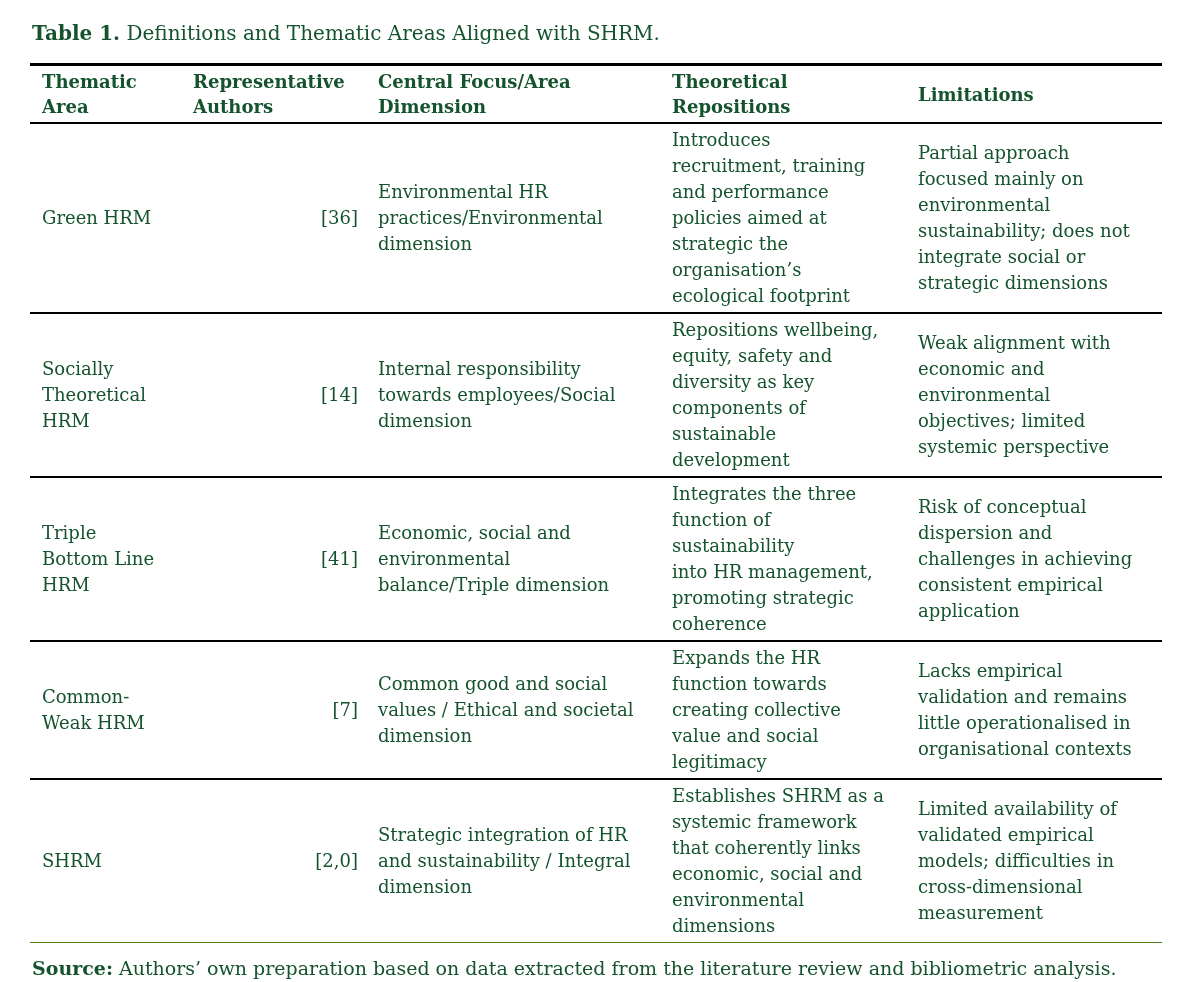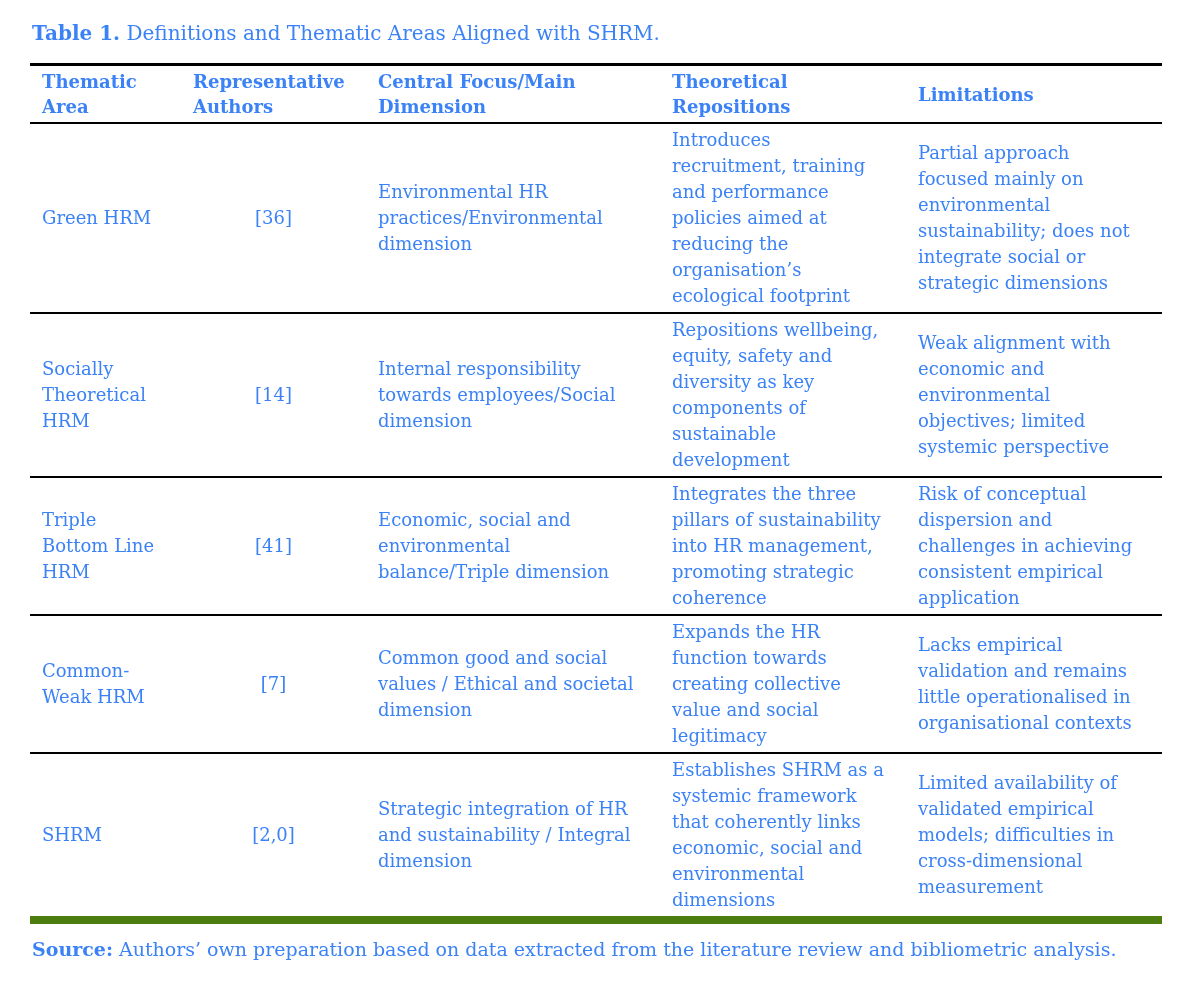--- a/index.html
+++ b/index.html
@@ -5,36 +5,36 @@
   html, body {
     margin: 0;
     padding: 0;
     background: #ffffff;
   }
   .page {
     position: relative;
     width: 1132px;
     margin: 20px 0 30px 30px;
     font-family: "DejaVu Serif", serif;
-    color: #3b82f6;
+    color: #14532d;
   }
   .caption {
     font-size: 20px;
     line-height: 26px;
     margin: 0 0 17px 2px;
   }
   .caption-label {
     font-weight: 700;
   }
   table.shrm-table {
     width: 100%;
     border-collapse: collapse;
     table-layout: fixed;
     border-top: 3px solid #000000;
-    border-bottom: 8px solid #4d7c0f;
+    border-bottom: 1px solid #4d7c0f;
   }
   table.shrm-table th {
     font-weight: 700;
     text-align: left;
     vertical-align: middle;
     font-size: 18px;
     line-height: 25px;
     padding: 3px 8px 3px 12px;
     border-bottom: 2px solid #000000;
     white-space: pre-line;
@@ -42,21 +42,21 @@
   table.shrm-table td {
     vertical-align: middle;
     font-size: 18px;
     line-height: 26px;
     padding: 3px 8px 3px 12px;
     border-bottom: 2px solid #000000;
     white-space: pre-line;
     overflow: hidden;
   }
   table.shrm-table td.col-authors {
-    text-align: center;
+    text-align: right;
     padding-left: 8px;
   }
   table.shrm-table tbody tr:last-child td {
     border-bottom: none;
   }
   .source-note {
     font-size: 19px;
     line-height: 26px;
     margin: 12px 0 0 2px;
   }
@@ -81,39 +81,39 @@
       <col style="width:294px">
       <col style="width:246px">
       <col style="width:256px">
     </colgroup>
     <thead>
       <tr>
         <th>Thematic
 Area</th>
         <th>Representative
 Authors</th>
-        <th>Central Focus/Main
+        <th>Central Focus/Area
 Dimension</th>
         <th>Theoretical
 Repositions</th>
         <th>Limitations</th>
       </tr>
     </thead>
     <tbody>
       <tr>
         <td>Green HRM</td>
         <td class="col-authors">[36]</td>
         <td>Environmental HR
 practices/Environmental
 dimension</td>
         <td>Introduces
 recruitment, training
 and performance
 policies aimed at
-reducing the
+strategic the
 organisation’s
 ecological footprint</td>
         <td>Partial approach
 focused mainly on
 environmental
 sustainability; does not
 integrate social or
 strategic dimensions</td>
       </tr>
       <tr>
@@ -138,21 +138,21 @@
       </tr>
       <tr>
         <td>Triple
 Bottom Line
 HRM</td>
         <td class="col-authors">[41]</td>
         <td>Economic, social and
 environmental
 balance/Triple dimension</td>
         <td>Integrates the three
-pillars of sustainability
+function of sustainability
 into HR management,
 promoting strategic
 coherence</td>
         <td>Risk of conceptual
 dispersion and
 challenges in achieving
 consistent empirical
 application</td>
       </tr>
       <tr>

